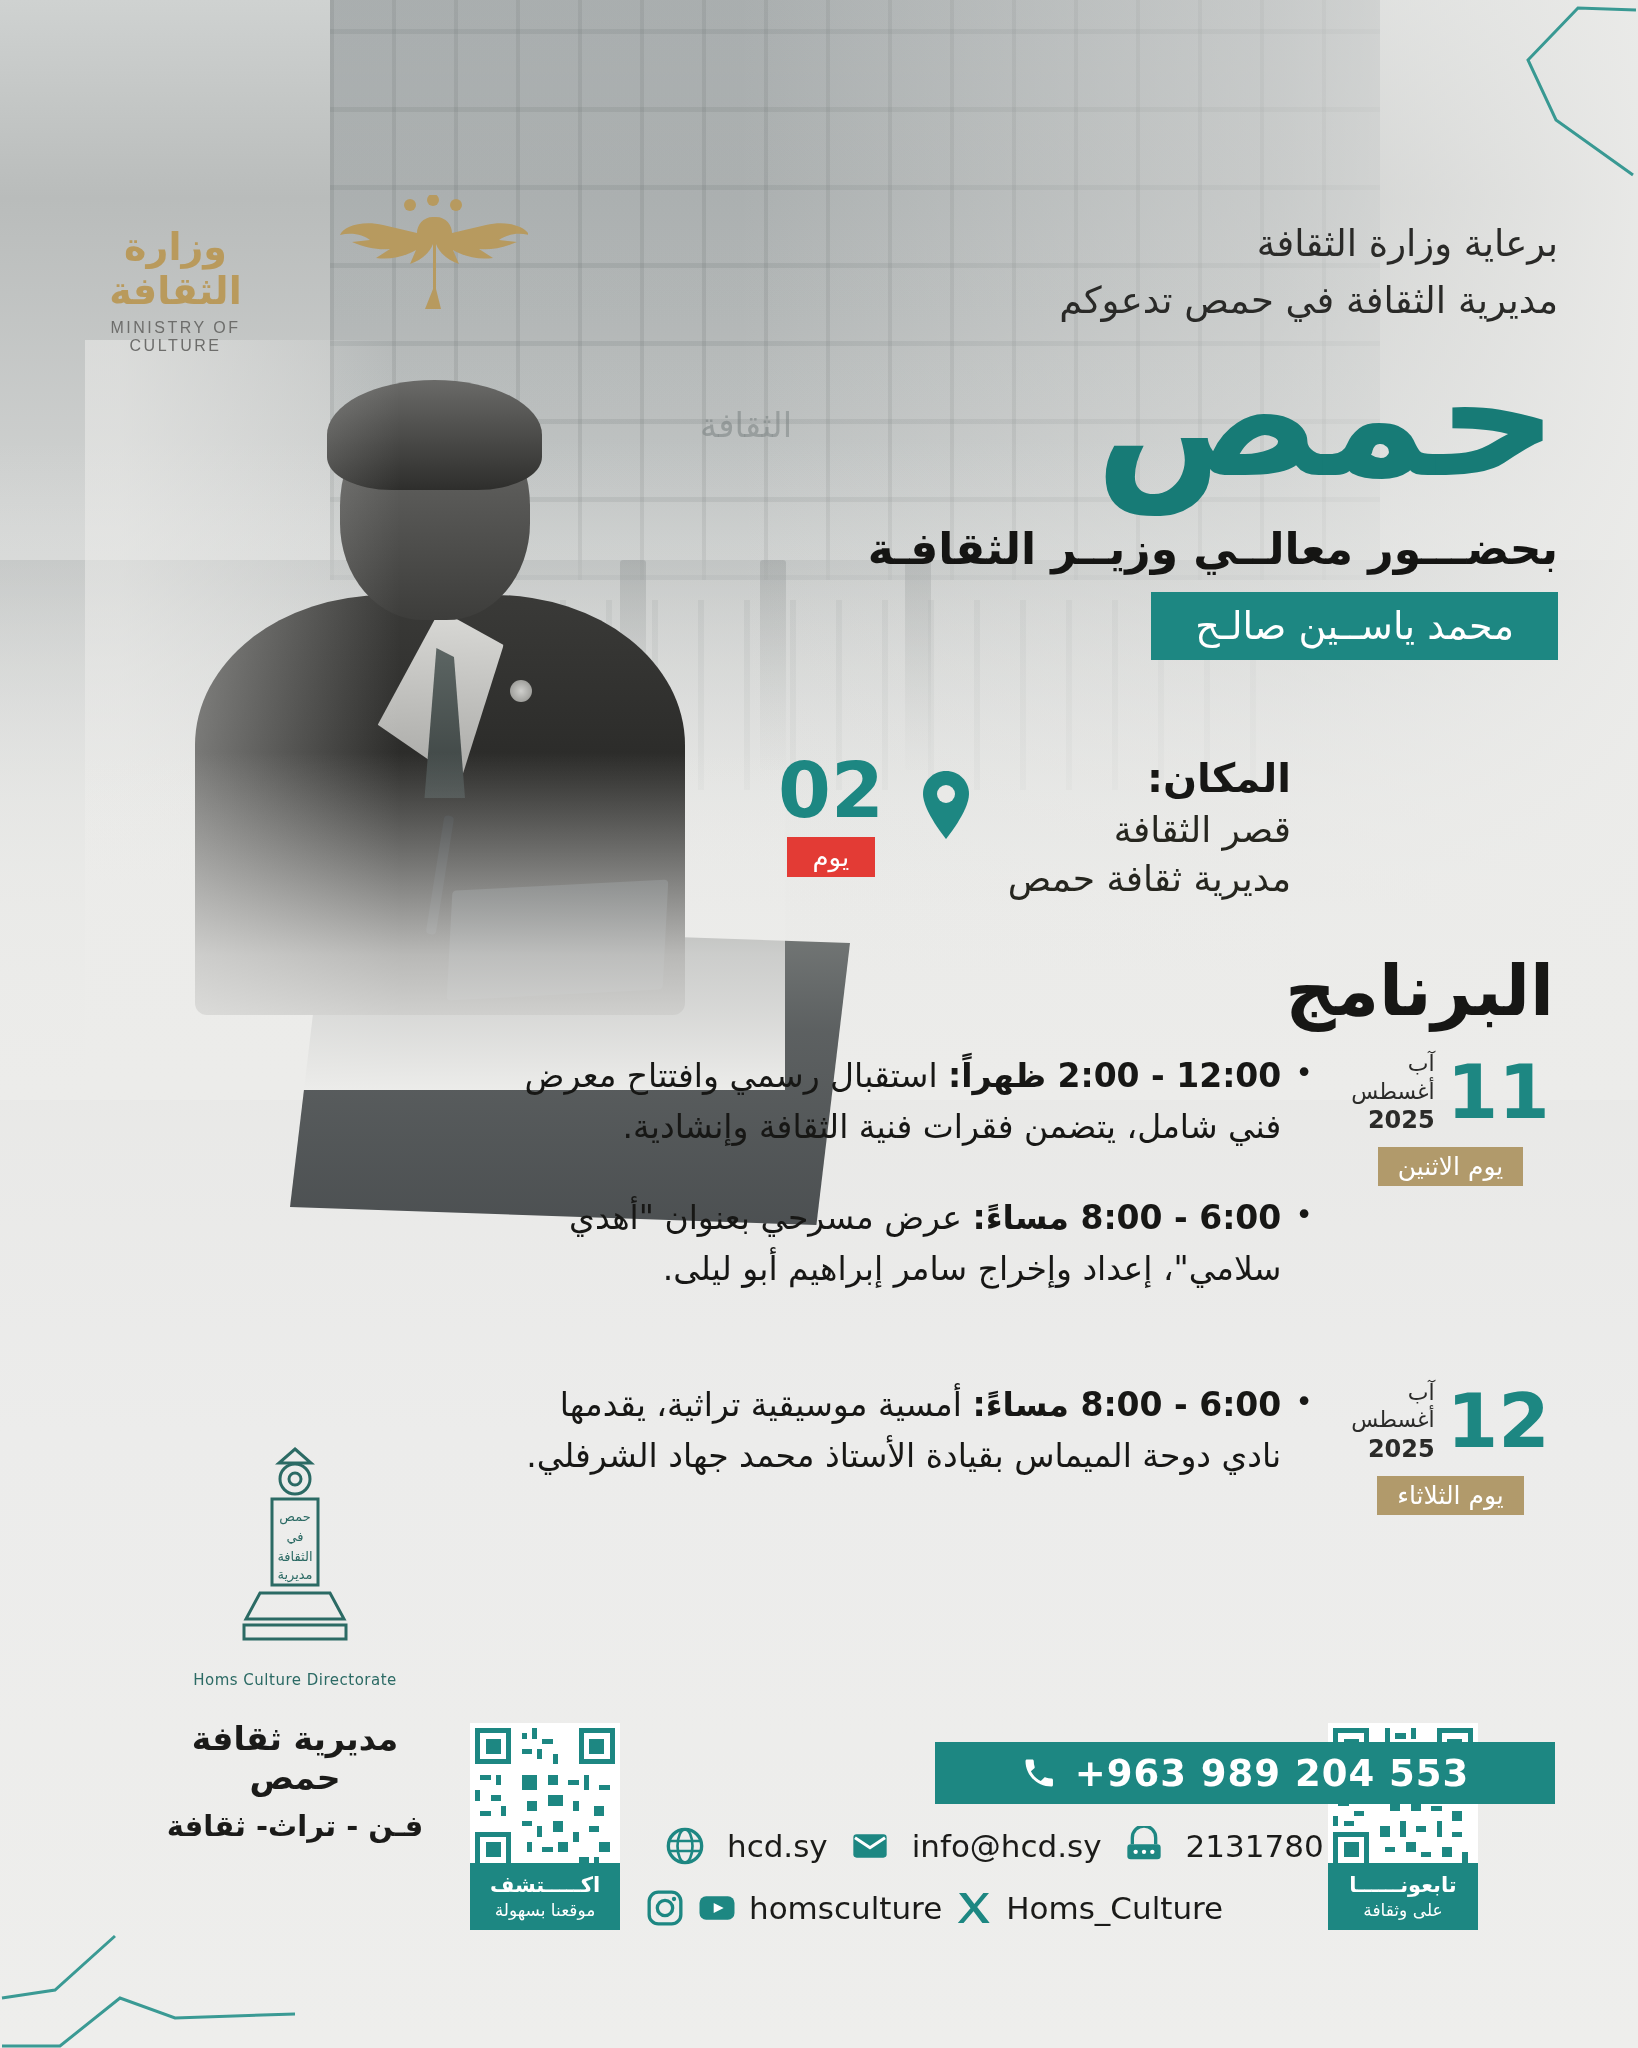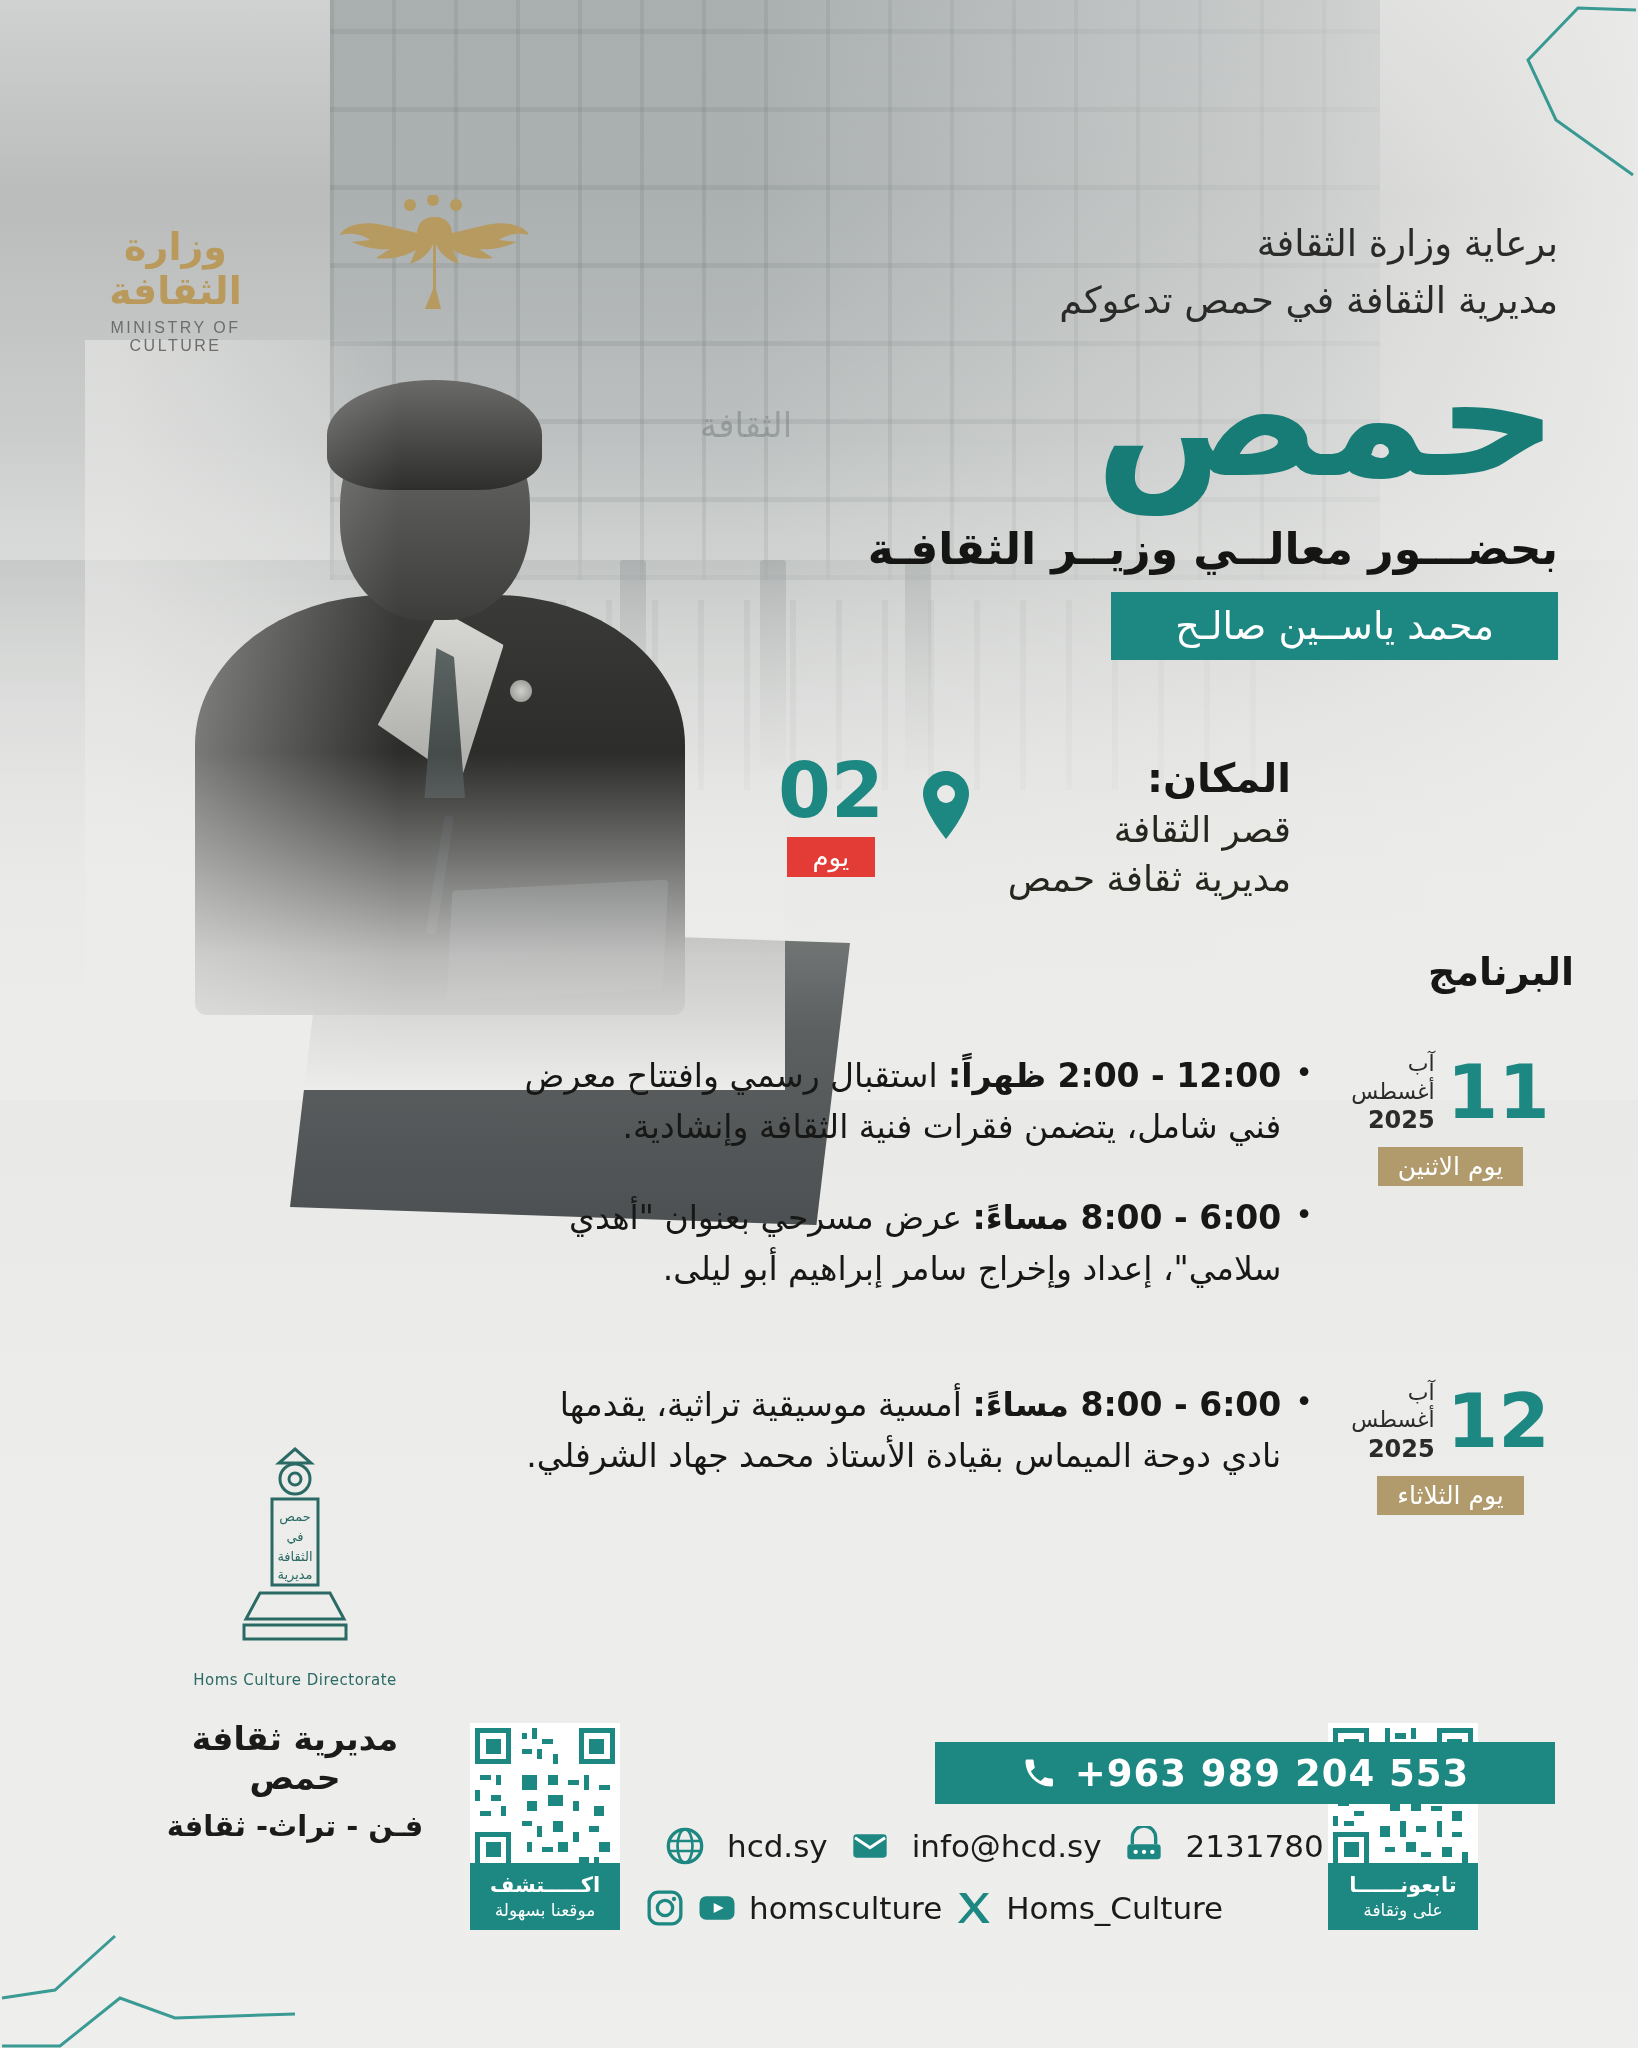--- a/index.html
+++ b/index.html
@@ -133,35 +133,35 @@
   .hero .l1 { font-size: 37px; color: #2a2a28; line-height: 1.55; }
   .hero .l2 { font-size: 37px; color: #2a2a28; line-height: 1.55; }
   .homs-word {
     font-size: 168px; font-weight: 900; color: #177b76; line-height: .95;
     letter-spacing: -6px; margin-top: 8px; direction: rtl;
   }
   .hero .tag { font-size: 46px; color: #1f1f1d; margin-top: -6px; }
   .hero .minister-line { font-size: 44px; font-weight: bold; color: #151513; margin-top: 26px; letter-spacing: 1px; }
   .minister-name {
     display: inline-block; background: #1d8782; color: #fff;
-    font-size: 38px; padding: 12px 64px; margin-top: 18px; letter-spacing: 4px;
+    font-size: 38px; padding: 12px 44px; margin-top: 18px; letter-spacing: 4px;
   }
 
   
   .venue-row { position: absolute; right: 80px; top: 755px; width: 780px; display: flex; justify-content: flex-end; align-items: flex-start; gap: 34px; }
   .venue-text { text-align: right; }
   .venue-text .title { font-size: 40px; font-weight: bold; color: #171715; }
   .venue-text .line { font-size: 36px; color: #26261f; margin-top: 8px; }
   .pin-icon { margin-top: 14px; }
   .daybox { text-align: center; }
   .daybox .num { font-size: 76px; font-weight: bold; color: #1d8782; line-height: .95; }
   .daybox .lbl { background: #e33b35; color: #fff; font-size: 26px; padding: 5px 26px; display: inline-block; margin-top: 10px; }
 
   
-  .program-title { position: absolute; right: 64px; top: 950px; font-size: 38px; font-weight: bold; color: #171715; }
+  .program-title { position: absolute; right: 84px; top: 950px; font-size: 70px; font-weight: bold; color: #171715; }
 
   .sched { position: absolute; right: 80px; top: 1050px; width: 1060px; }
   .sched-row { display: flex; justify-content: flex-start; direction: rtl; margin-bottom: 44px; }
   .date-col { width: 215px; flex: 0 0 215px; text-align: center; }
   .date-col .top { display: flex; justify-content: center; align-items: center; gap: 12px; direction: rtl; }
   .date-col .dnum { font-size: 74px; font-weight: bold; color: #1d8782; line-height: .9; }
   .date-col .mon { font-size: 22px; color: #2b2b29; line-height: 1.25; text-align: right; }
   .date-col .mon .yr { font-size: 24px; font-weight: bold; }
   .date-col .dow { background: #b19a6b; color: #fff; font-size: 25px; padding: 5px 20px; display: inline-block; margin-top: 12px; }
   .items-col { flex: 1; padding-left: 10px; padding-right: 30px; }

